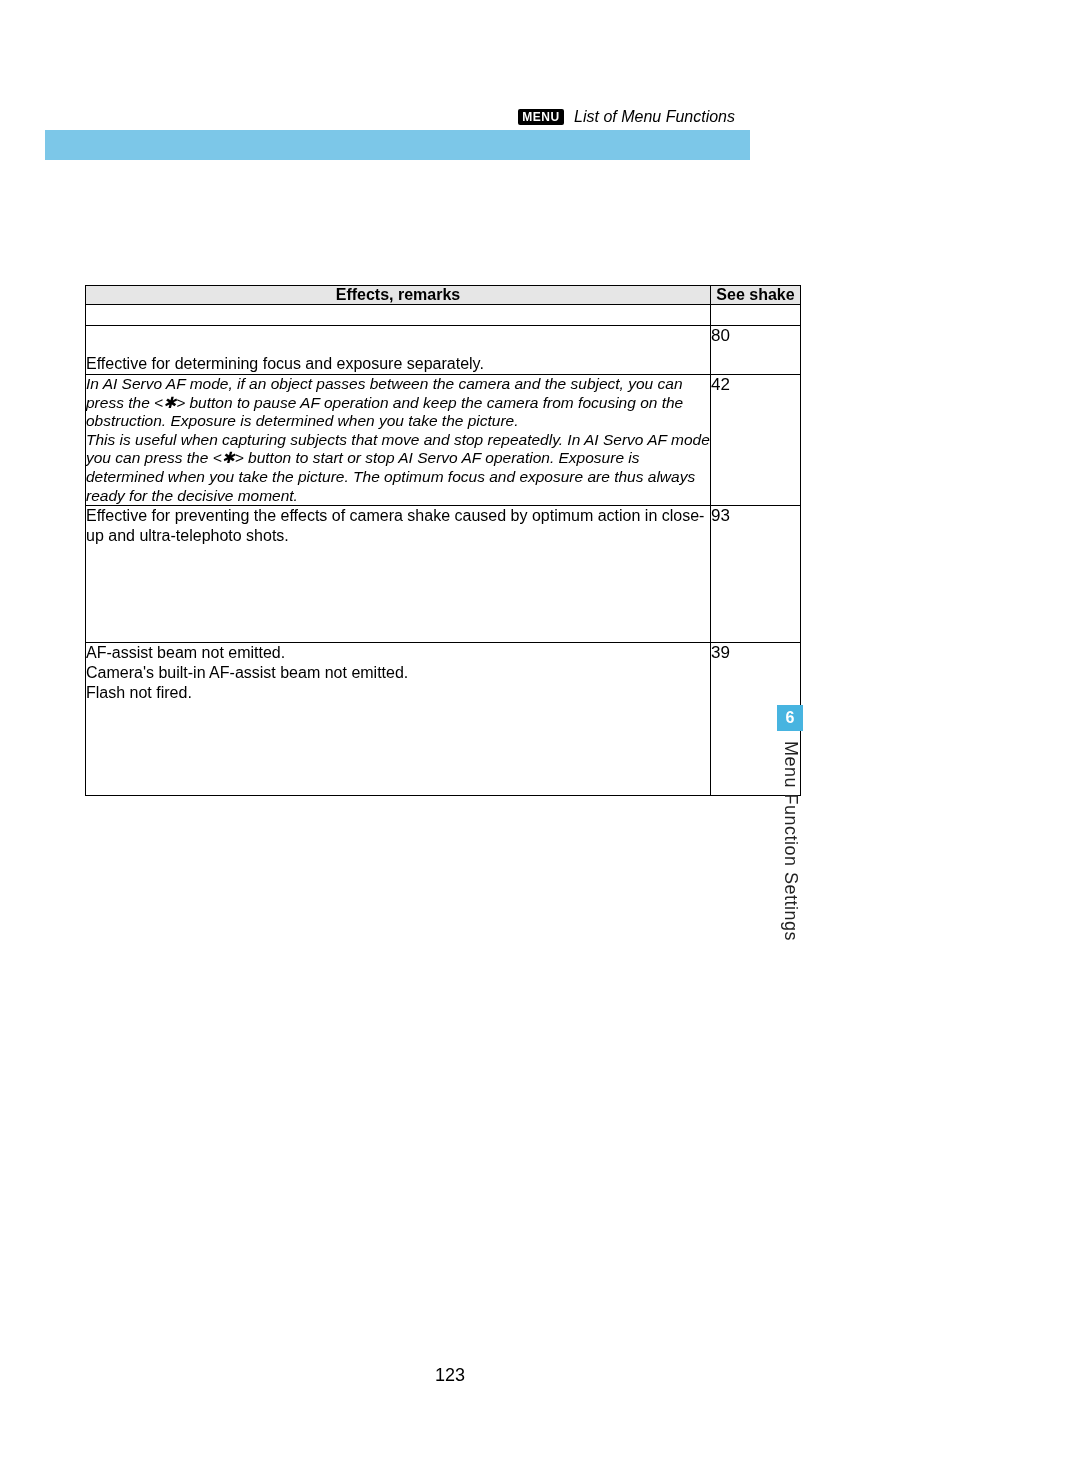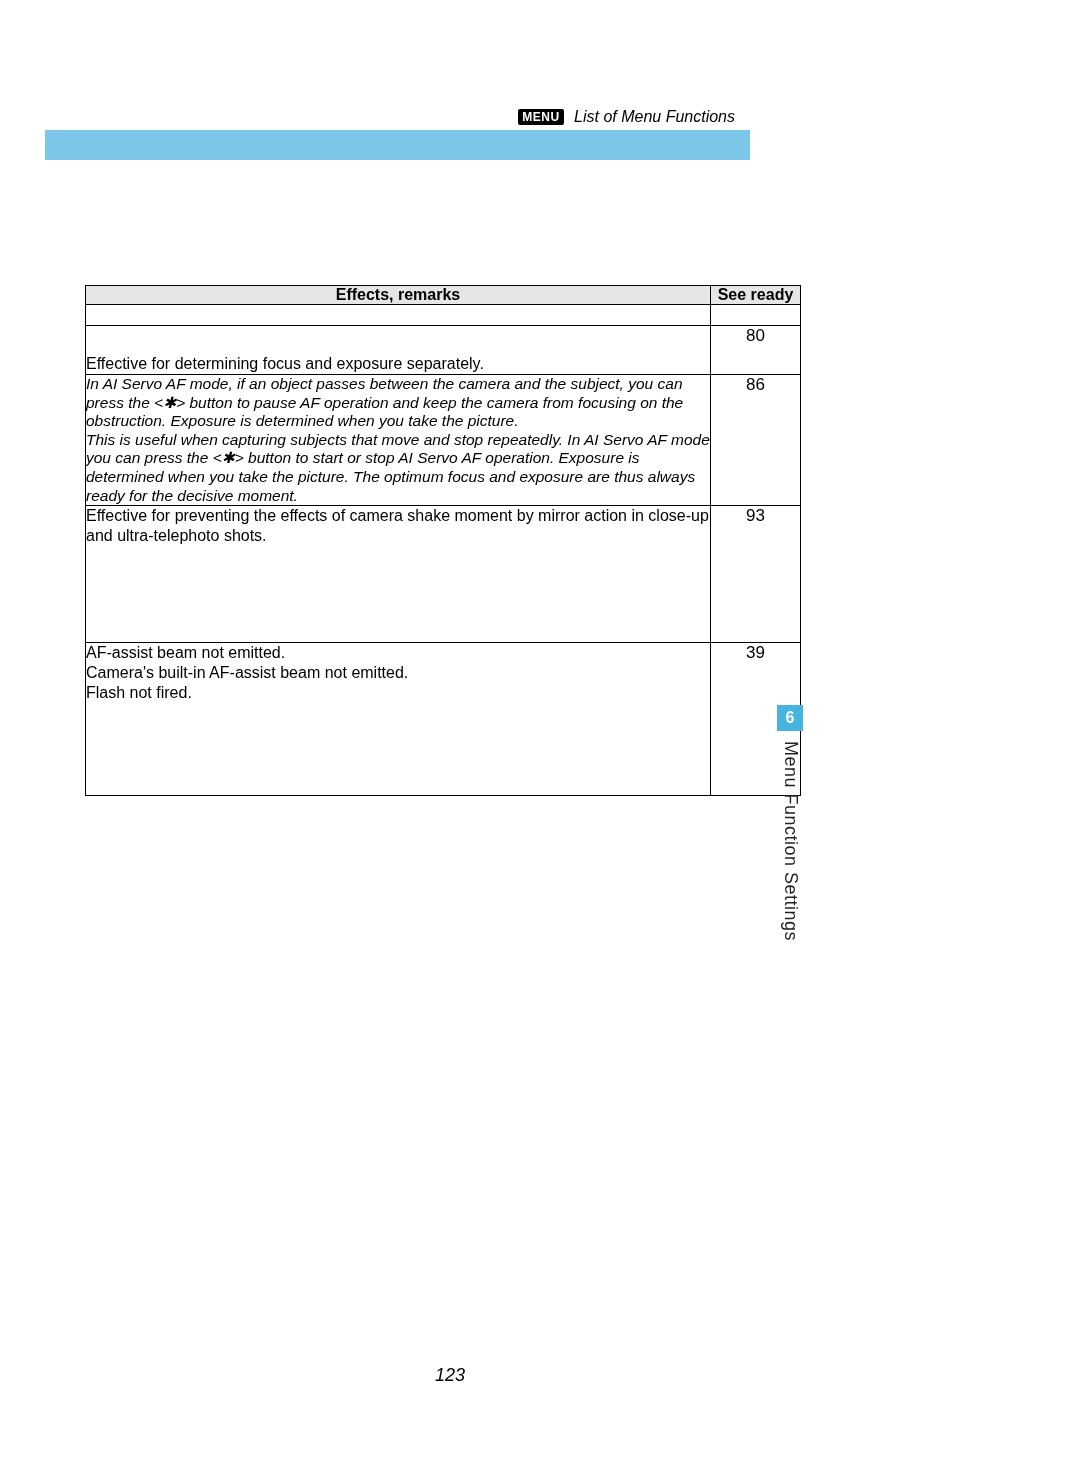--- a/index.html
+++ b/index.html
@@ -80,21 +80,20 @@
     padding: 8px 12px 8px 70px;
     font-size: 16px;
     line-height: 1.25;
   }
   td.effects.small {
     font-size: 15.5px;
     line-height: 1.20;
     font-style: italic;
   }
   td.seepage {
-    text-align: center;
     font-size: 17px;
     padding: 8px 4px;
   }
   td.effects .pre-space {
     display: block;
     height: 28px;
   }
   .side-tab {
     position: absolute;
     right: 125px;
@@ -121,21 +120,20 @@
     letter-spacing: 0.5px;
     margin: 0 auto;
   }
   .page-num {
     position: absolute;
     bottom: 90px;
     left: 0;
     width: 900px;
     text-align: center;
     font-size: 18px;
-    font-style: italic;
   }
   .star {
     font-family: Arial, sans-serif;
   }
 </style>
 </head>
 <body>
 <div class="page">
 
 <div class="header-title">
@@ -146,38 +144,38 @@
 
 <div class="table-wrap">
   <table class="menu">
     <colgroup>
       <col class="effects">
           <col class="page">
     </colgroup>
     <thead>
       <tr>
         <th>Effects, remarks</th>
-        <th>See ready</th>
+        <th>See shake</th>
       </tr>
     </thead>
     <tbody>
       <tr class="gap">
         <td></td>
         <td></td>
       </tr>
     <tr>
             <td class="effects"><span class="pre-space"></span>Effective for determining focus and exposure separately.</td>
             <td class="seepage">80</td>
           </tr>
           <tr>
             <td class="effects small">In AI Servo AF mode, if an object passes between the camera and the subject, you can press the &lt;<span class="star">✱</span>&gt; button to pause AF operation and keep the camera from focusing on the obstruction. Exposure is determined when you take the picture.<br>This is useful when capturing subjects that move and stop repeatedly. In AI Servo AF mode you can press the &lt;<span class="star">✱</span>&gt; button to start or stop AI Servo AF operation. Exposure is determined when you take the picture. The optimum focus and exposure are thus always ready for the decisive moment.</td>
-            <td class="seepage">86</td>
+            <td class="seepage">42</td>
           </tr>
           <tr>
-            <td class="effects" style="padding-bottom: 96px;">Effective for preventing the effects of camera shake moment by mirror action in close-up and ultra-telephoto shots.</td>
+            <td class="effects" style="padding-bottom: 96px;">Effective for preventing the effects of camera shake caused by optimum action in close-up and ultra-telephoto shots.</td>
             <td class="seepage">93</td>
           </tr>
           <tr>
             <td class="effects" style="padding-bottom: 92px;">AF-assist beam not emitted.<br>Camera's built-in AF-assist beam not emitted.<br>Flash not fired.</td>
             <td class="seepage">39</td>
           </tr>
         </tbody>
   </table>
 </div>
 

